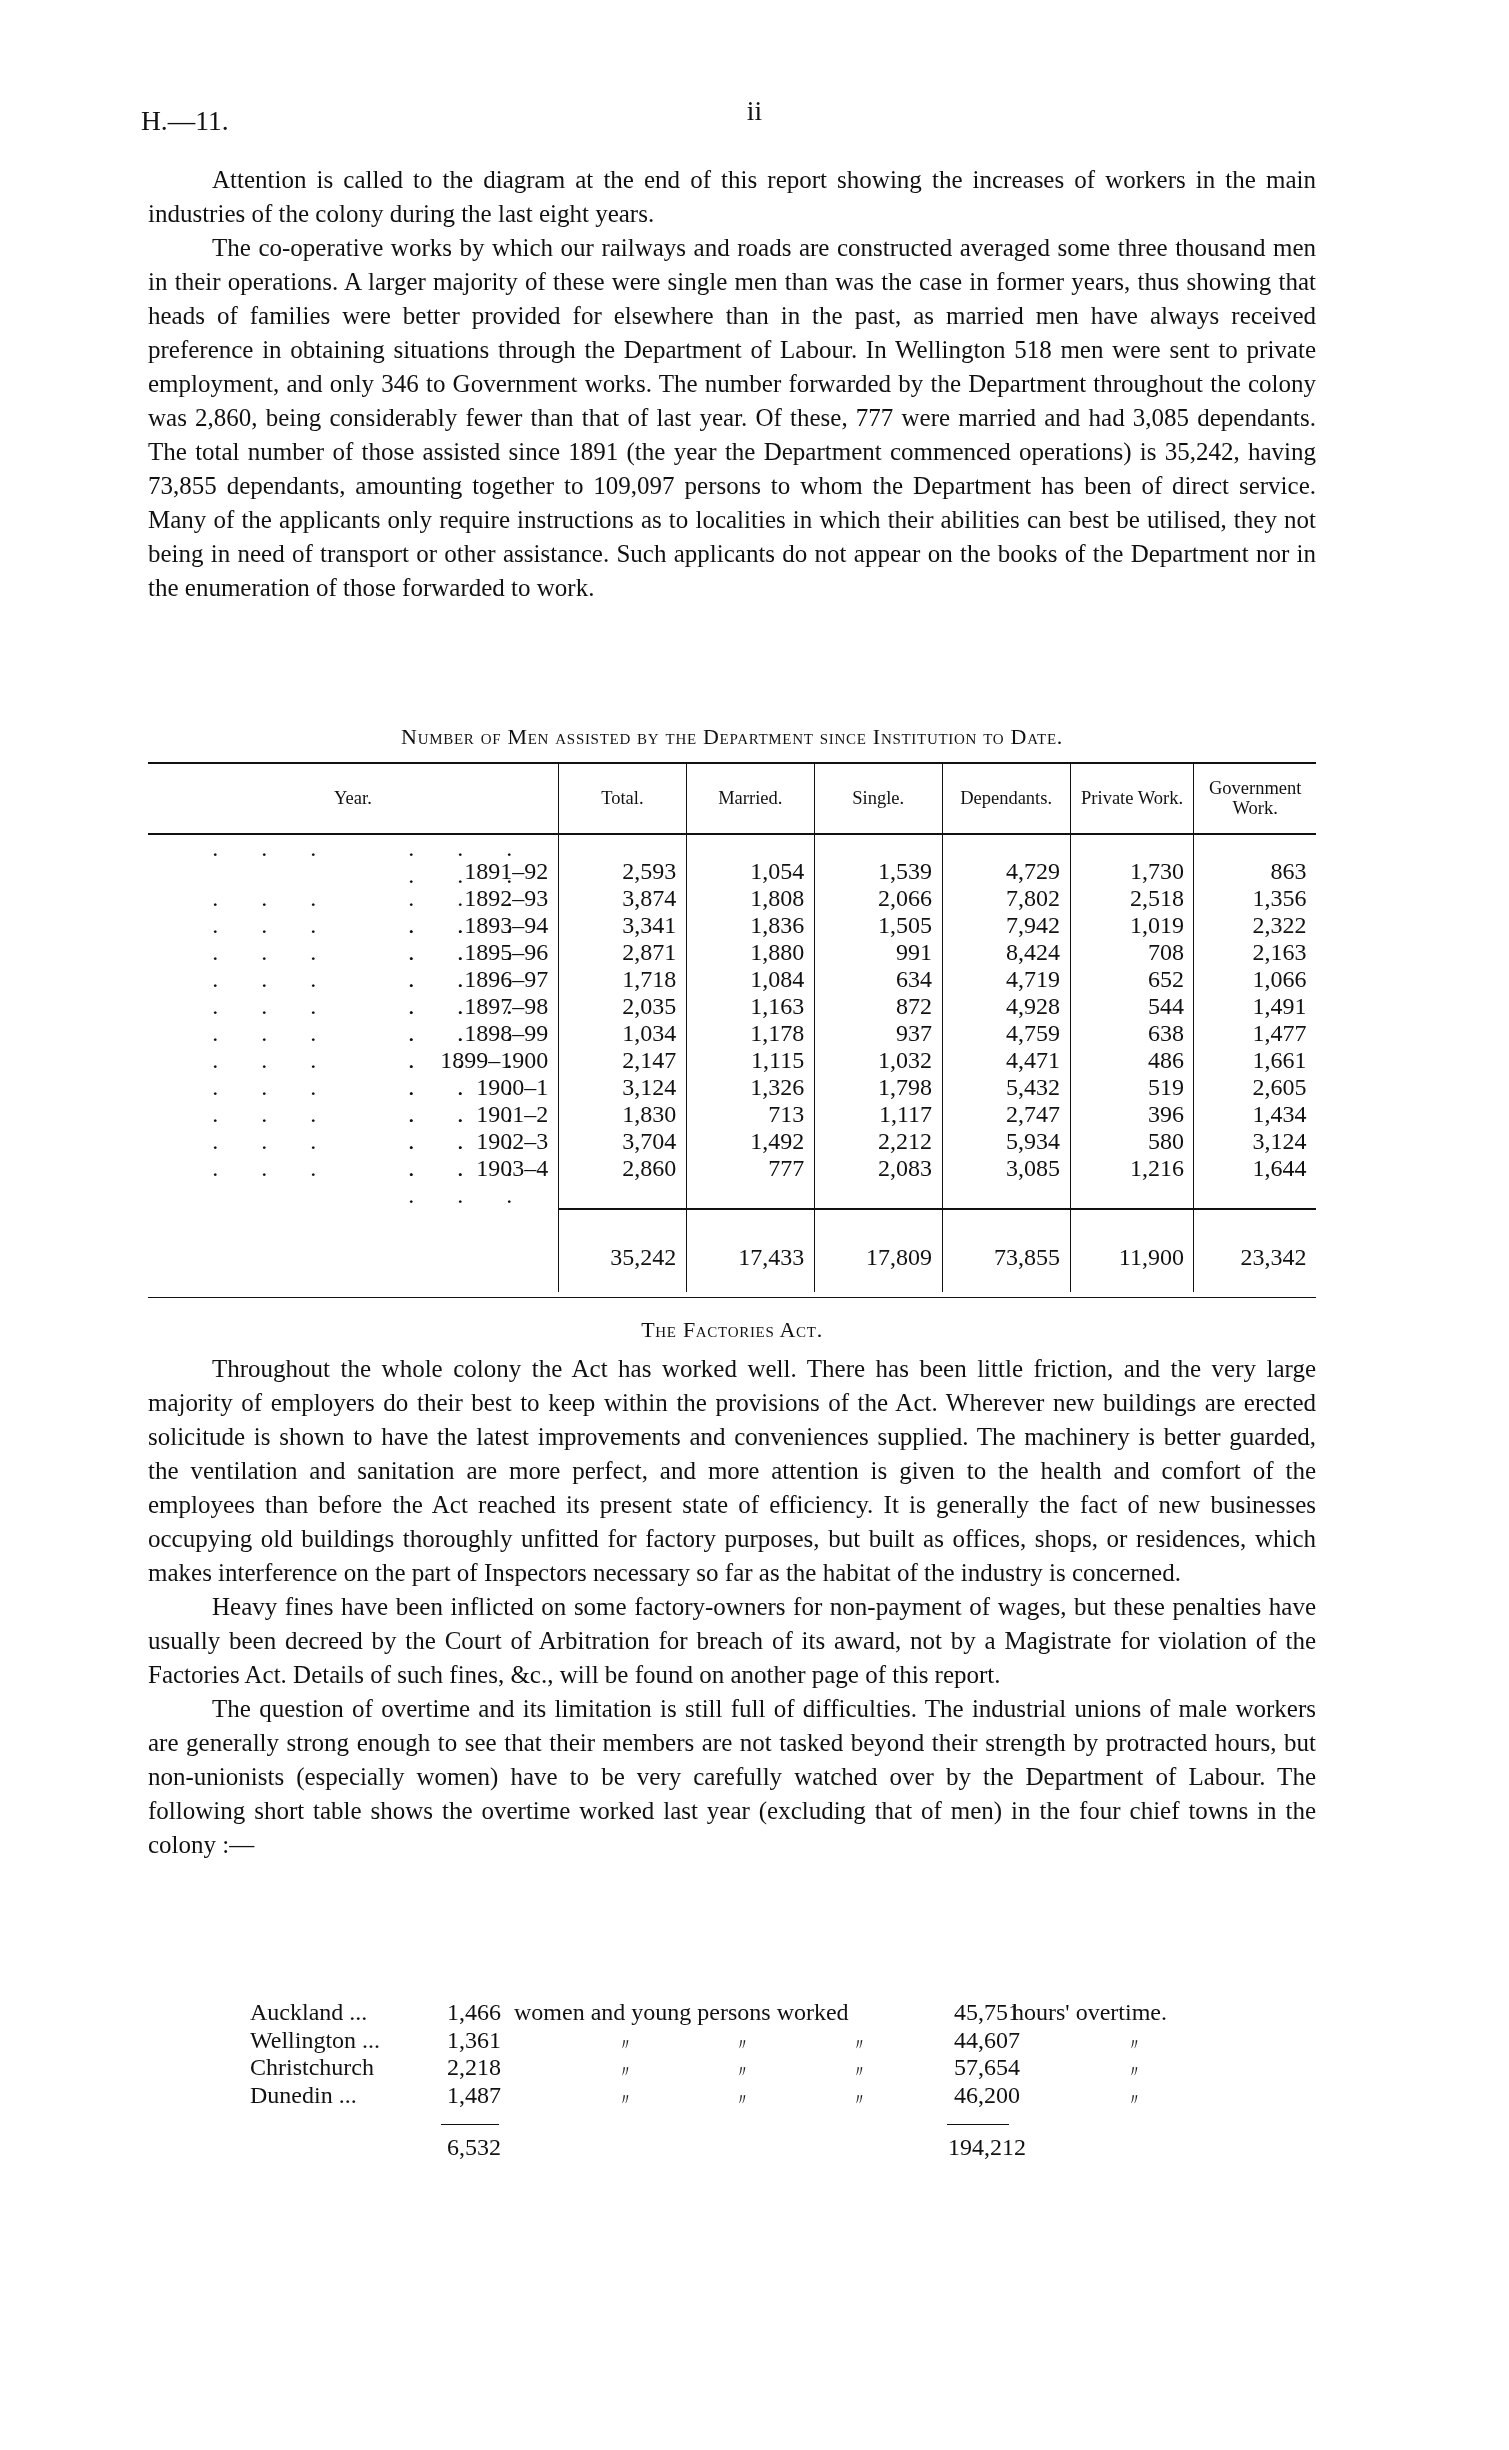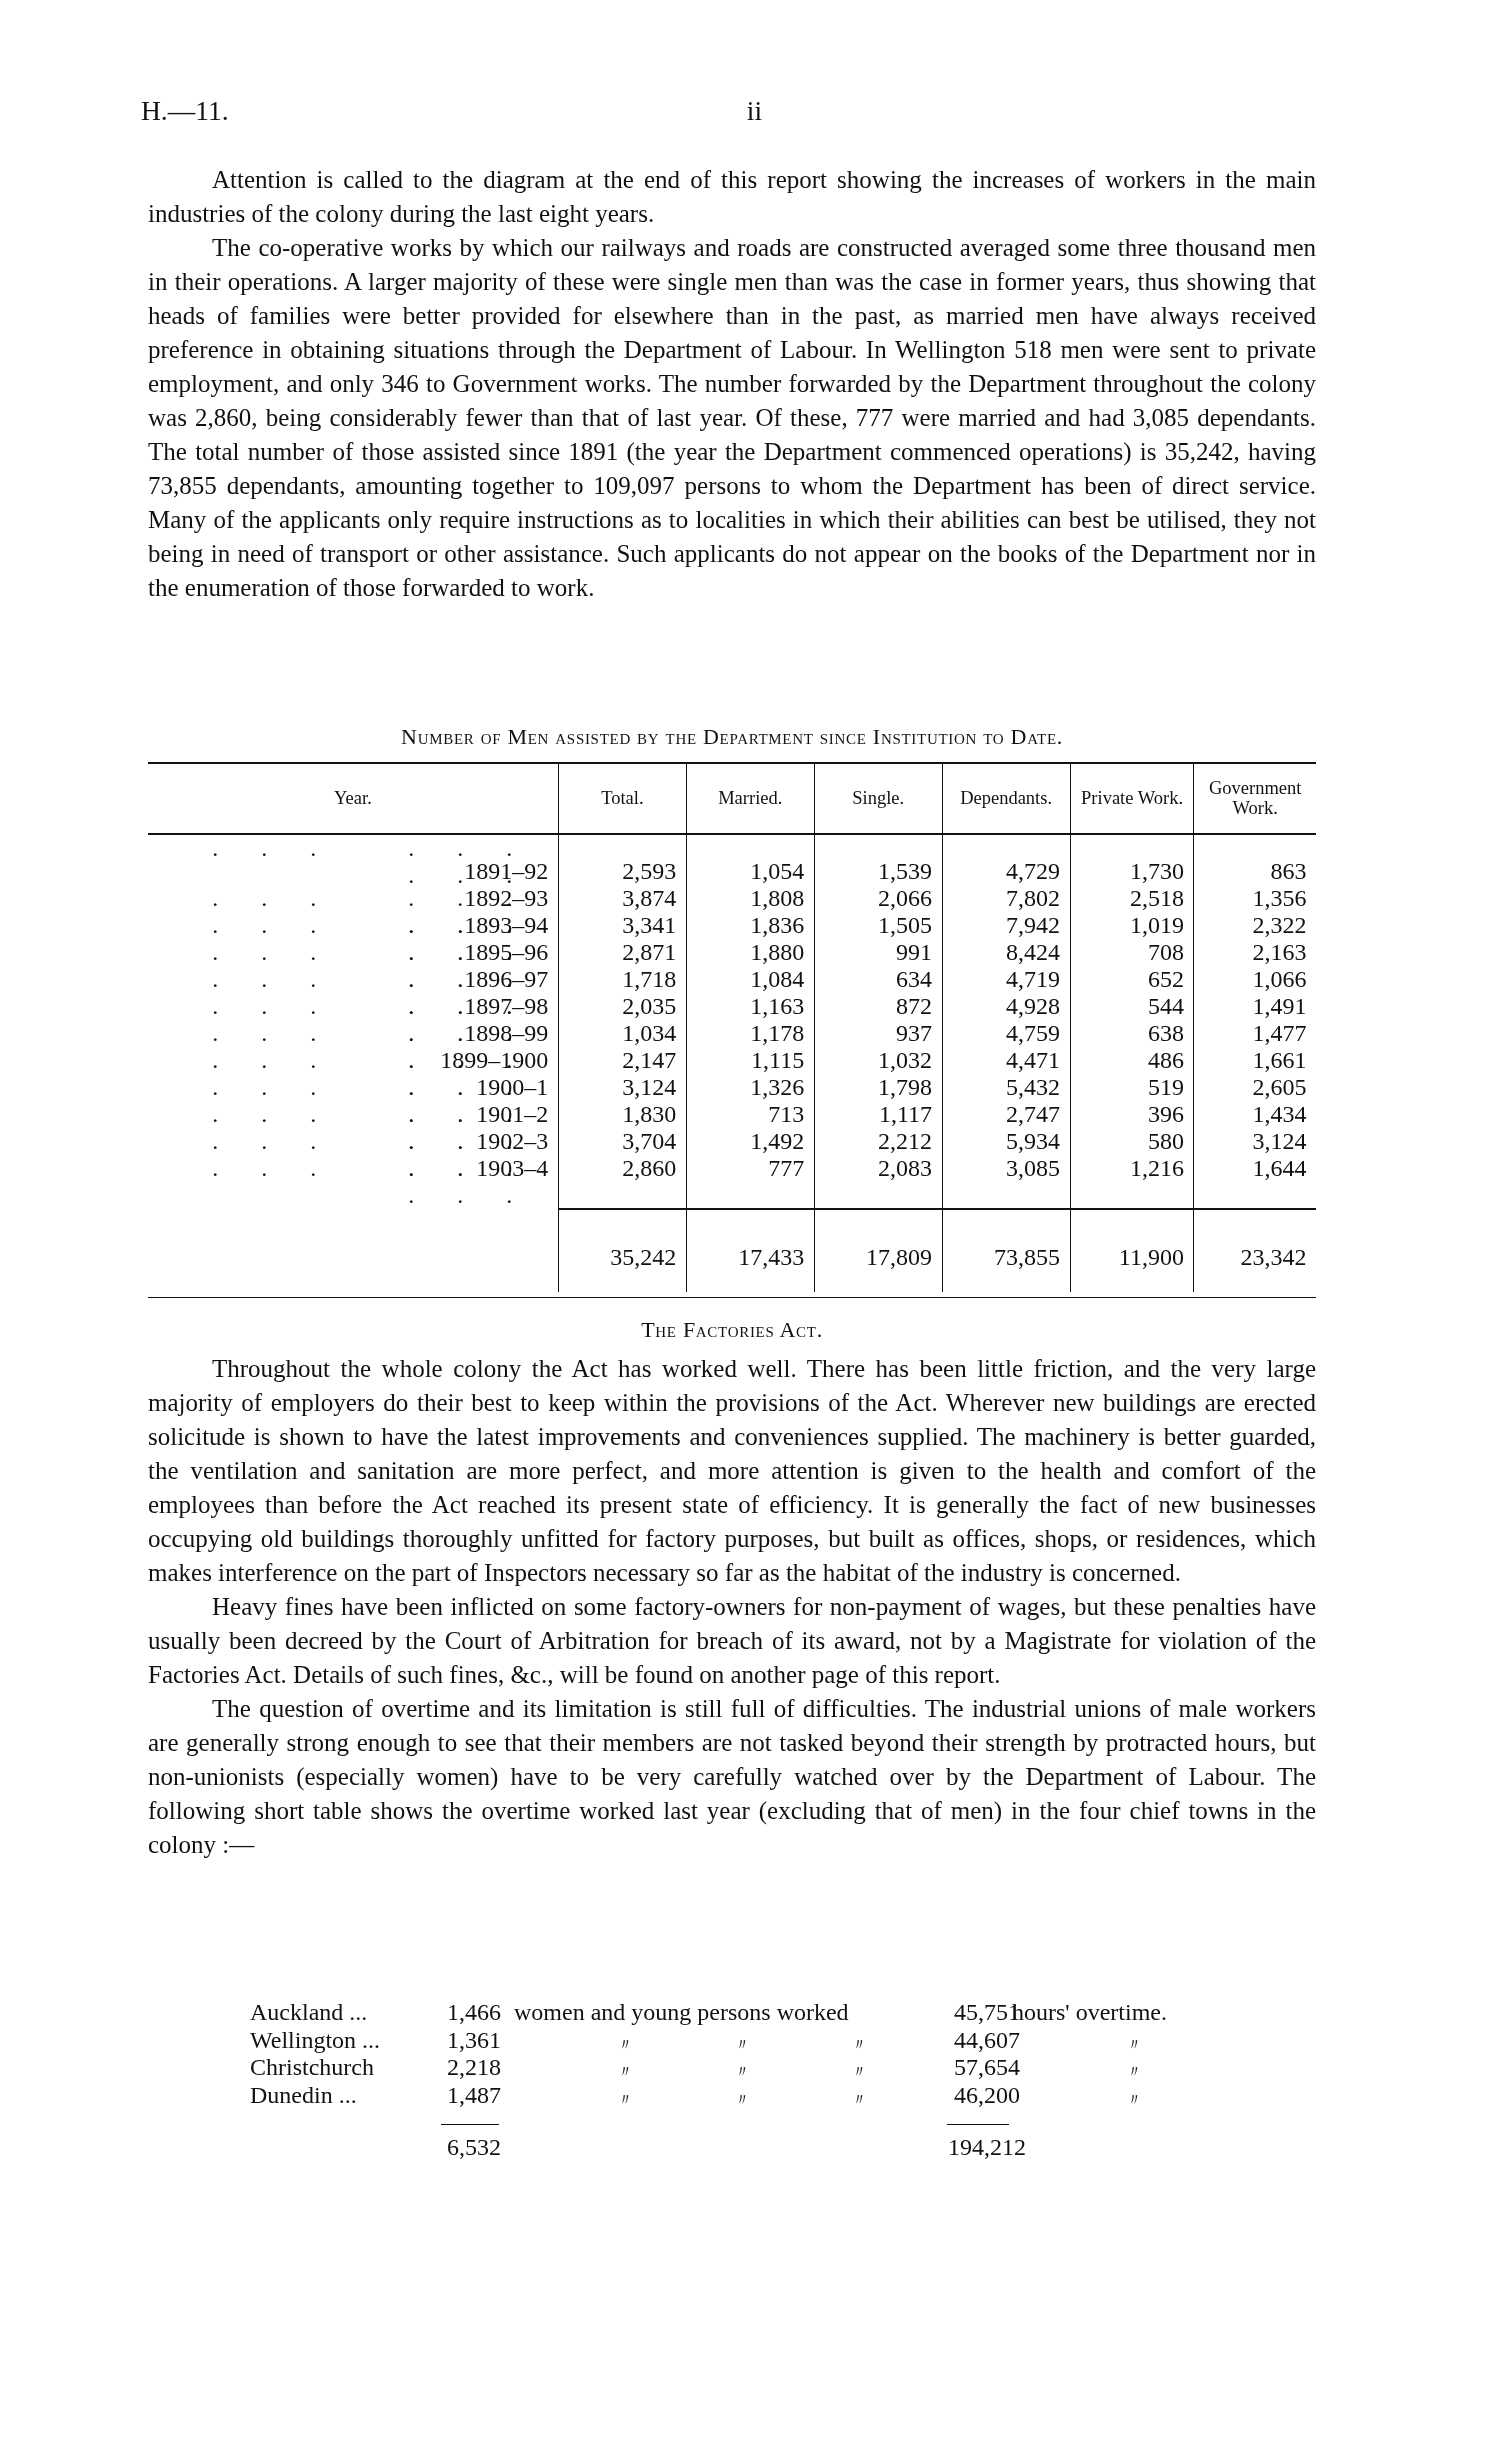--- a/index.html
+++ b/index.html
@@ -1,19 +1,19 @@
 <!DOCTYPE html>
 <html style="font-size:11px"><head>
 <meta charset="utf-8">
 <style>
   html, body { margin:0; padding:0; background:#ffffff; }
   body { width:1509px; height:2450px; position:relative; color:#111; font-family:"Liberation Serif","DejaVu Serif",serif; }
   .page { position:absolute; left:0; top:0; width:1509px; height:2450px; }
   .header { position:absolute; top:95px; left:141px; right:141px; height:41px; font-size:27.5px; }
-  .hdr-left { position:absolute; left:0; top:0; }
+  .hdr-left { position:absolute; left:0; top:10px; }
   .hdr-center { position:absolute; left:0; right:0; text-align:center; top:0; }
   .text-block { position:absolute; left:148px; width:1168px; font-size:25px; line-height:34px; text-align:justify; }
   .text-block p { margin:0; text-indent:64px; }
   .sc { font-variant:small-caps; letter-spacing:0.7px; }
   .table-title { position:absolute; left:148px; width:1168px; text-align:center; top:724px; font-size:22px; }
   table.main { position:absolute; left:148px; top:762px; width:1168px; border-collapse:collapse; font-size:24px; }
   table.main th { font-weight:normal; font-size:18.5px; line-height:20.6px; padding:13.7px 1.4px; border-top:2.1px solid #111; border-bottom:2.1px solid #111; border-left:1px solid #111; text-align:center; }
   table.main th:first-child { border-left:none; }
   table.main td { padding:0 9.6px 0 0; line-height:27px; text-align:right; border-left:1px solid #111; }
   table.main td.year { border-left:none; text-align:right; padding-left:0; position:relative; }

